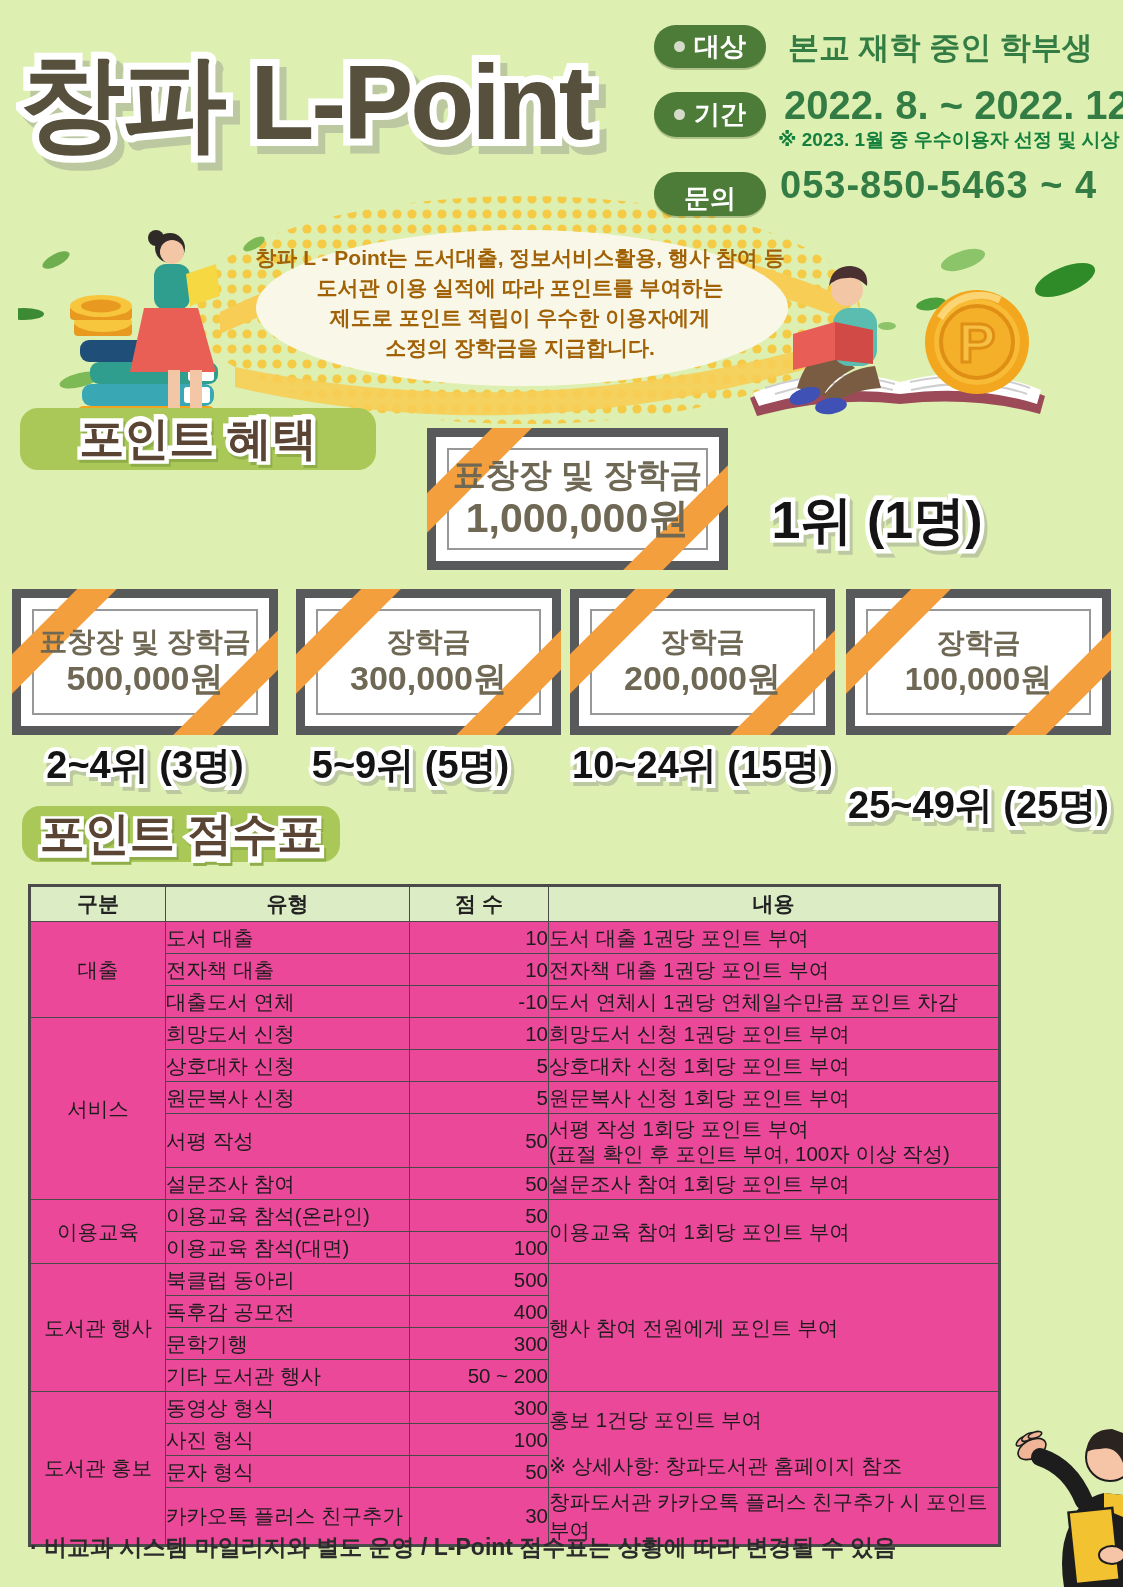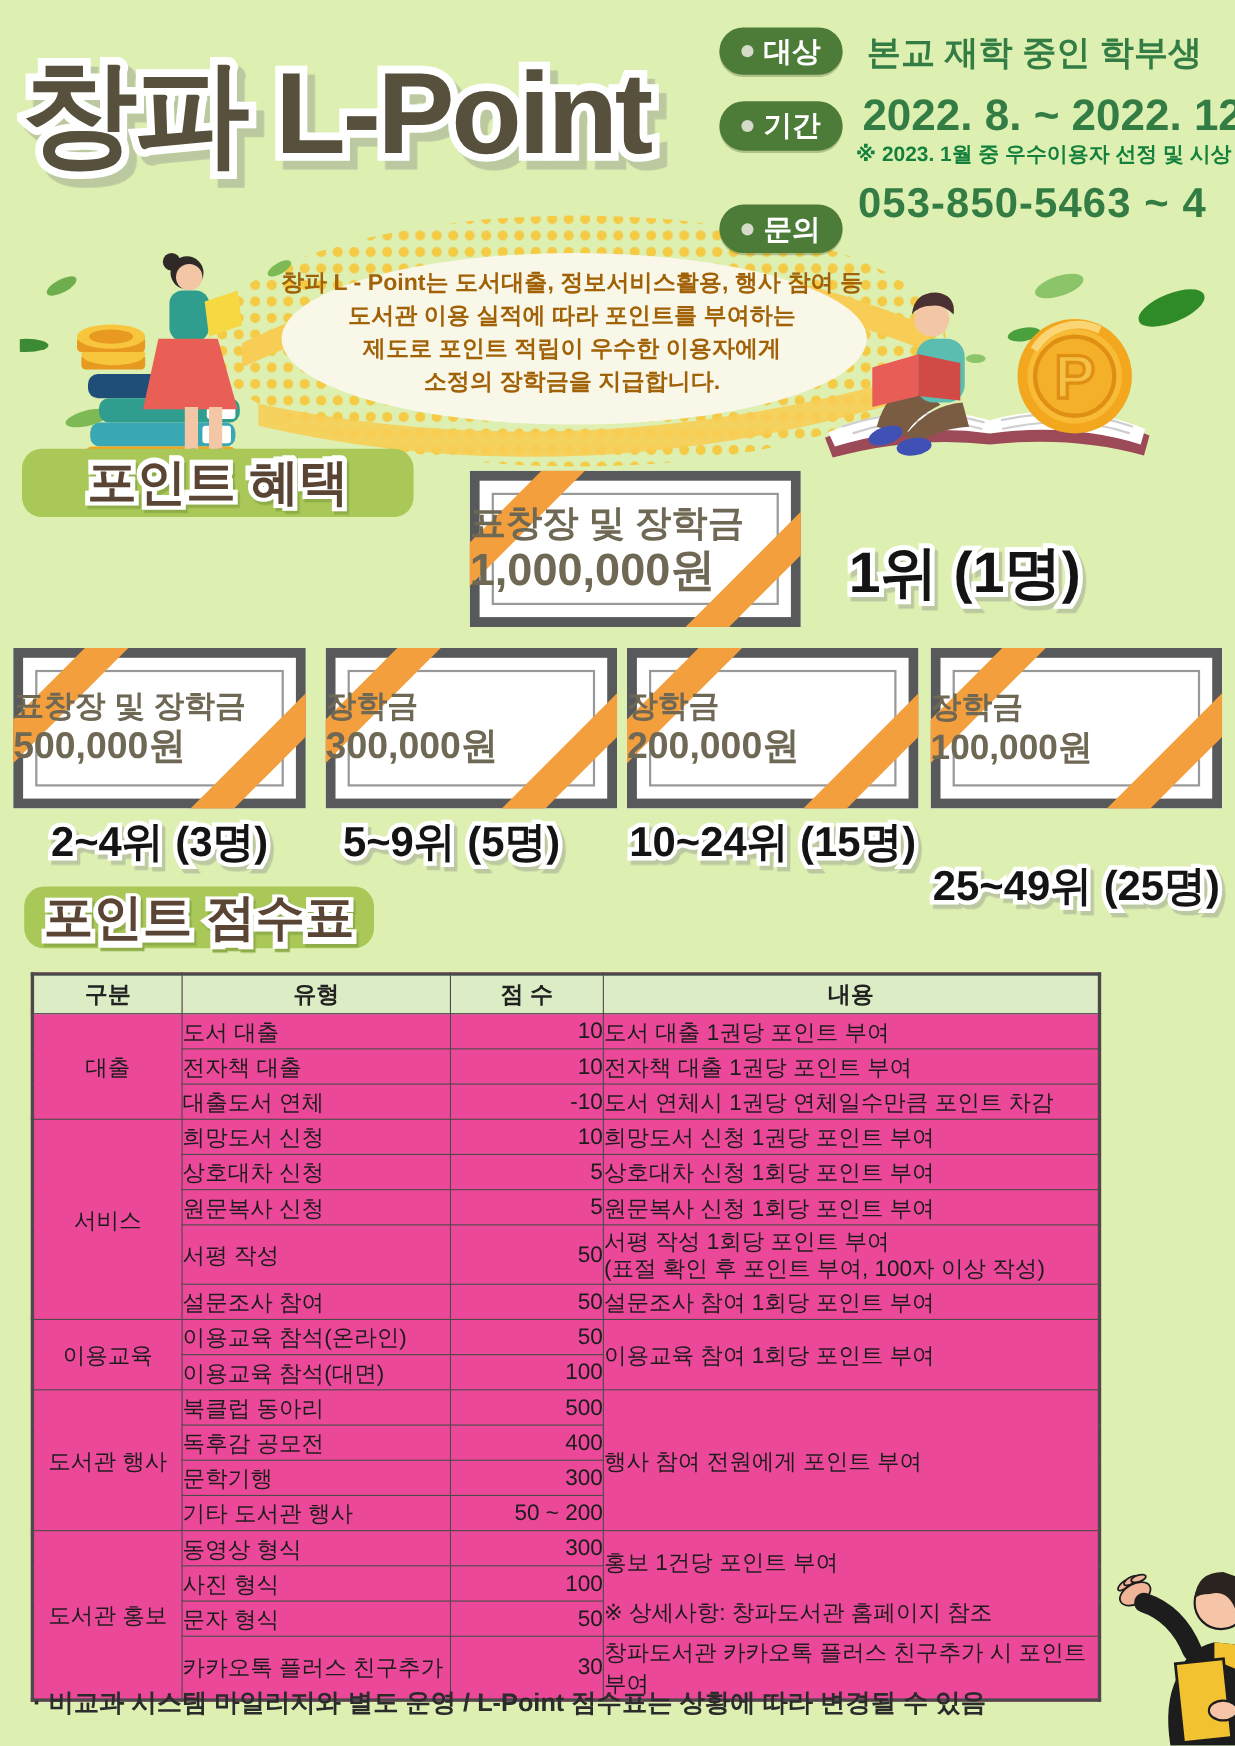--- a/index.html
+++ b/index.html
@@ -39,21 +39,21 @@
     position:relative;width:100%;text-align:center;}
   .sec-text .t-stroke{left:0;right:0;text-align:center;}
   
   .prize-card{position:absolute;background:#fff;overflow:hidden;}
   .card-frame{position:absolute;inset:0;border:9px solid #58595b;z-index:1;}
   .card-inner{position:absolute;inset:20px;border:2px solid #97989a;z-index:1;}
   .ribbon{position:absolute;background:#f49f3d;height:28px;width:240px;z-index:2;}
   .r-tl{left:-78px;top:29px;transform:rotate(-45deg);}
   .r-br{right:-78px;bottom:29px;transform:rotate(-45deg);}
   .card-text{position:absolute;inset:0;z-index:3;display:flex;flex-direction:column;
-    justify-content:center;color:#6f6854;font-weight:800;line-height:1.2;}
+    align-items:center;justify-content:center;color:#6f6854;font-weight:800;line-height:1.2;}
   .rank-label{font-weight:900;color:#141414;--sw:8px;--sh:3px 4px 0 #bcc9a0;text-align:center;}
   .rank-label .t-stroke{left:0;right:0;text-align:center;}
   .rank-label .t-fill{display:block;text-align:center;}
   
   table.score{position:absolute;left:28px;top:884px;width:970px;border-collapse:collapse;
     table-layout:fixed;background:#ec4899;border:3px solid #4a4a4a;font-size:20.5px;color:#1c1c1c;}
   table.score th{background:#dcedc6;font-weight:700;font-size:21px;height:34px;color:#222;}
   table.score td,table.score th{border:1.5px solid #4a4a4a;padding:0;}
   tr.r{height:32px;}
   tr.r-tall{height:54px;}
@@ -183,21 +183,21 @@
 </div>
 <div class="info-value" style="left:788px;top:27px;font-size:31px;">본교 재학 중인 학부생</div>
 
 <div class="pill" style="left:654px;top:92px;width:112px;height:45px;font-size:26px;">
   <span class="dot"></span>
   <span>기간</span>
 </div>
 <div class="info-value" style="left:784px;top:83px;font-size:40px;">2022. 8. ~ 2022. 12.</div>
 <div class="info-note" style="left:778px;top:127px;font-size:19px;">※ 2023. 1월 중 우수이용자 선정 및 시상</div>
 
-<div class="pill" style="left:654px;top:186px;width:112px;height:44px;font-size:26px;">
+<div class="pill" style="left:654px;top:172px;width:112px;height:44px;font-size:26px;flex-direction:column;">
   <span class="dot"></span>
   <span>문의</span>
 </div>
 <div class="info-value" style="left:780px;top:164px;font-size:38px;letter-spacing:1px;">053-850-5463 ~ 4</div>
 
 <div class="bubble-text">
   <div>창파 L - Point는 도서대출, 정보서비스활용, 행사 참여 등</div>
   <div>도서관 이용 실적에 따라 포인트를 부여하는</div>
   <div>제도로 포인트 적립이 우수한 이용자에게</div>
   <div>소정의 장학금을 지급합니다.</div>

